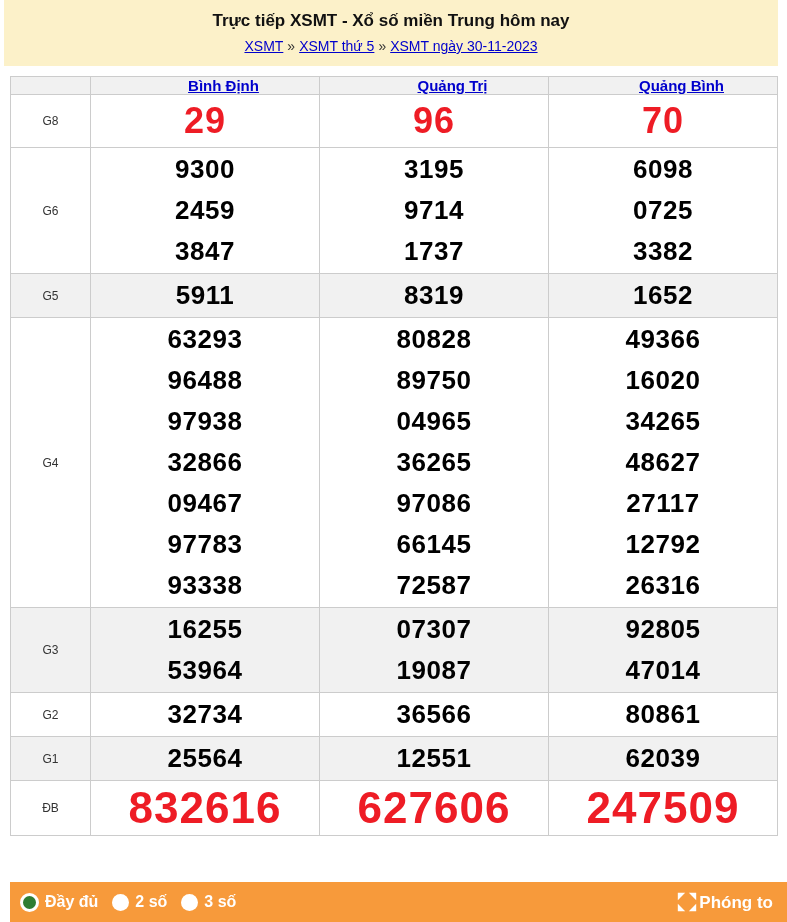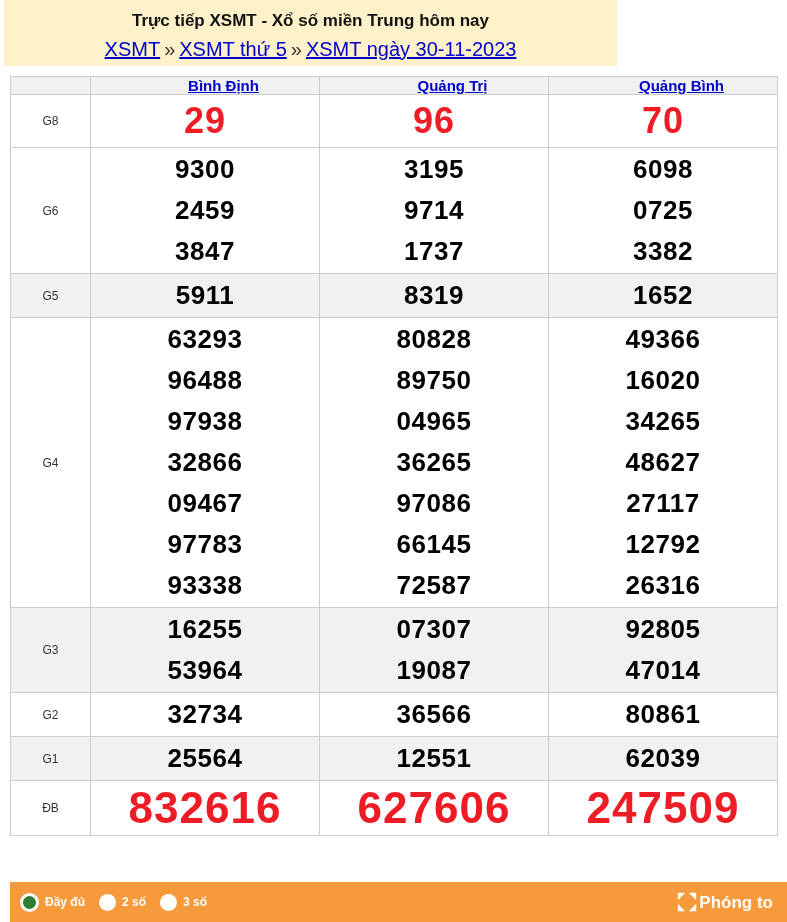--- a/index.html
+++ b/index.html
@@ -4,25 +4,25 @@
 <style>
   * { margin:0; padding:0; box-sizing:border-box; }
   html,body { background:#fff; }
   body {
     width:787px; height:922px;
     font-family:"Liberation Sans", sans-serif;
     position:relative; overflow:hidden;
   }
   
   .header-band {
-    margin-left:4px; width:613px; height:66px;
+    margin-left:4px; width:774px; height:66px;
     background:#FCF1C9; text-align:center; padding-top:11px;
   }
   .page-title { font-size:17px; font-weight:bold; color:#111; }
-  .breadcrumb { margin-top:7px; font-size:20px; color:#333; }
+  .breadcrumb { margin-top:7px; font-size:14px; color:#333; }
   .breadcrumb a { color:#0000CC; text-decoration:underline; cursor:pointer; }
   .breadcrumb .sep { color:#333; padding:0 4px; }
 
   
   table.results {
     margin:10px 0 0 10px; width:768px;
     border-collapse:collapse; table-layout:fixed;
   }
   table.results th, table.results td {
     border:1px solid #ccc; text-align:center; vertical-align:middle;
@@ -48,21 +48,21 @@
     padding:0 14px 0 10px;
   }
   .options { display:flex; align-items:center; gap:14px; }
   .option { display:flex; align-items:center; gap:6px; cursor:pointer; }
   .option .radio {
     width:17px; height:17px; border-radius:50%; background:#fff; flex:0 0 auto;
   }
   .option .radio.selected {
     background:#2F7D33; border:3px solid #fff; width:19px; height:19px;
   }
-  .option .opt-label { font-size:12px; font-weight:bold; color:#fff; }
+  .option .opt-label { font-size:16px; font-weight:bold; color:#fff; }
   .zoom-button { display:flex; align-items:flex-end; gap:1px; cursor:pointer; }
   .zoom-button .zoom-label { font-size:17px; font-weight:bold; color:#fff; }
   .zoom-button svg { display:block; }
 </style>
 </head>
 <body>
 
 <div class="header-band">
   <div class="page-title">Trực tiếp XSMT - Xổ số miền Trung hôm nay</div>
   <div class="breadcrumb"><a>XSMT</a><span class="sep">»</span><a>XSMT thứ 5</a><span class="sep">»</span><a>XSMT ngày 30-11-2023</a></div>

